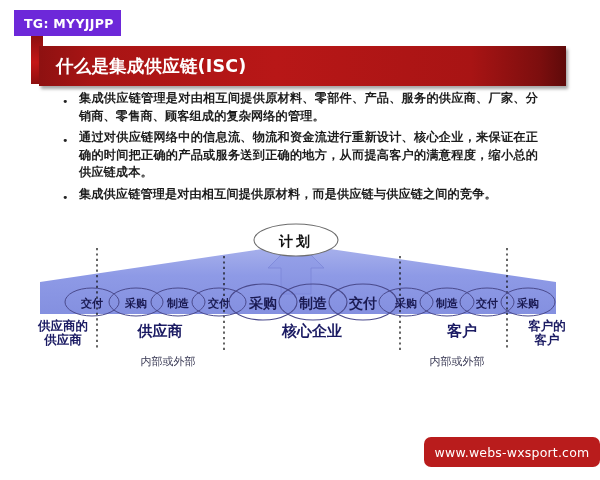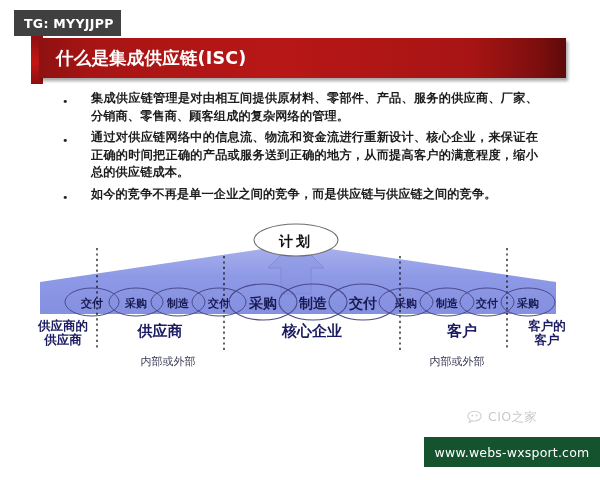--- a/index.html
+++ b/index.html
@@ -15,21 +15,21 @@
     font-family: "DejaVu Sans", "Liberation Sans", sans-serif;
   }
 
   
   .tg-tag {
     position: absolute;
     left: 14px;
     top: 10px;
     width: 107px;
     height: 26px;
-    background: #404040;
+    background: #6d28d9;
     color: #ffffff;
     font-size: 12.5px;
     font-weight: bold;
     letter-spacing: 0.3px;
     display: flex;
     align-items: center;
     padding-left: 10px;
     box-sizing: border-box;
     z-index: 6;
   }
@@ -57,21 +57,21 @@
     left: 0;
     top: 0;
     width: 12px;
     height: 48px;
     background: linear-gradient(to bottom, #8d0f0f, #c41616 55%, #8d0f0f);
     z-index: 2;
   }
   .title-bar {
     position: absolute;
     left: 8px;
-    top: 2px;
+    top: 10px;
     width: 527px;
     height: 40px;
     background: linear-gradient(to right, #8e1111 0%, #a81414 10%, #b81717 45%, #a81414 82%, #7c0e0e 95%, #5e0a0a 100%);
     box-shadow: 2px 3px 3px rgba(0,0,0,0.35);
     display: flex;
     align-items: center;
     z-index: 3;
   }
   .title-text {
     color: #ffffff;
@@ -103,21 +103,20 @@
     line-height: 1;
   }
   .bullet-text {
     flex: 1 1 auto;
     font-size: 12.2px;
     line-height: 17.5px;
     color: #1c1c1c;
     font-weight: bold;
     text-align: justify;
     letter-spacing: 0.1px;
-    margin-left: 12px;
   }
 
   
   .diagram {
     position: absolute;
     left: 0;
     top: 222px;
     width: 480px;
     height: 160px;
   }
@@ -141,28 +140,29 @@
     color: #7b7b7b;
     letter-spacing: 0.4px;
     font-weight: normal;
   }
   .site-bar {
     position: absolute;
     left: 424px;
     top: 437px;
     width: 176px;
     height: 30px;
-    background: #14532d;
+    background: #b91c1c;
     color: #ffffff;
     font-size: 12.5px;
     display: flex;
     align-items: center;
     justify-content: center;
     letter-spacing: 0.2px;
     z-index: 6;
+    border-radius: 7px;
   }
 </style>
 </head>
 <body>
 
 <div class="slide">
 
   <div class="title-wrap">
     <div class="title-accent"></div>
     <div class="title-bar">
@@ -174,21 +174,21 @@
     <div class="bullet-row">
       <span class="bullet-dot">•</span>
       <span class="bullet-text">集成供应链管理是对由相互间提供原材料、零部件、产品、服务的供应商、厂家、分销商、零售商、顾客组成的复杂网络的管理。</span>
     </div>
     <div class="bullet-row">
       <span class="bullet-dot">•</span>
       <span class="bullet-text">通过对供应链网络中的信息流、物流和资金流进行重新设计、核心企业，来保证在正确的时间把正确的产品或服务送到正确的地方，从而提高客户的满意程度，缩小总的供应链成本。</span>
     </div>
     <div class="bullet-row">
       <span class="bullet-dot">•</span>
-      <span class="bullet-text">如今的竞争不再是单一企业之间的竞争，而是供应链与供应链之间的竞争。</span>
+      <span class="bullet-text">集成供应链管理是对由相互间提供原材料，而是供应链与供应链之间的竞争。</span>
     </div>
   </div>
 
   <div class="diagram">
     <svg width="600" height="160" viewBox="0 0 600 160" xmlns="http://www.w3.org/2000/svg">
       <defs>
         <linearGradient id="bandGrad" x1="0" y1="0" x2="0" y2="1">
           <stop offset="0%" stop-color="#aab3ec"></stop>
           <stop offset="45%" stop-color="#8e9ae6"></stop>
           <stop offset="100%" stop-color="#8490e0"></stop>
@@ -269,26 +269,18 @@
         <text x="547" y="122" text-anchor="middle" font-size="12.5">客户</text>
       </g>
 
       <g font-family="'DejaVu Sans','Liberation Sans',sans-serif" fill="#3a3a55">
         <text x="168" y="143" text-anchor="middle" font-size="11">内部或外部</text>
         <text x="457" y="143" text-anchor="middle" font-size="11">内部或外部</text>
       </g>
     </svg>
   </div>
 
-  <div class="cio-watermark">
-    <svg width="18" height="16" viewBox="0 0 18 16">
-      <path d="M8.5 2.2 C4.6 2.2 1.8 4.4 1.8 7.1 C1.8 8.6 2.7 9.9 4.1 10.8 L3.3 13.4 L6.1 11.7 C6.9 11.9 7.7 12 8.5 12 C12.4 12 15.2 9.8 15.2 7.1 C15.2 4.4 12.4 2.2 8.5 2.2 Z" fill="none" stroke="#8c8c8c" stroke-width="1.1"></path>
-      <circle cx="6.3" cy="6.5" r="0.9" fill="#8c8c8c"></circle>
-      <circle cx="10.6" cy="6.5" r="0.9" fill="#8c8c8c"></circle>
-    </svg>
-    <span class="cio-text">CIO之家</span>
-  </div>
 
 </div>
 
 <div class="tg-tag">TG: MYYJJPP</div>
 
 <div class="site-bar">www.webs-wxsport.com</div>
 
 </body></html>

